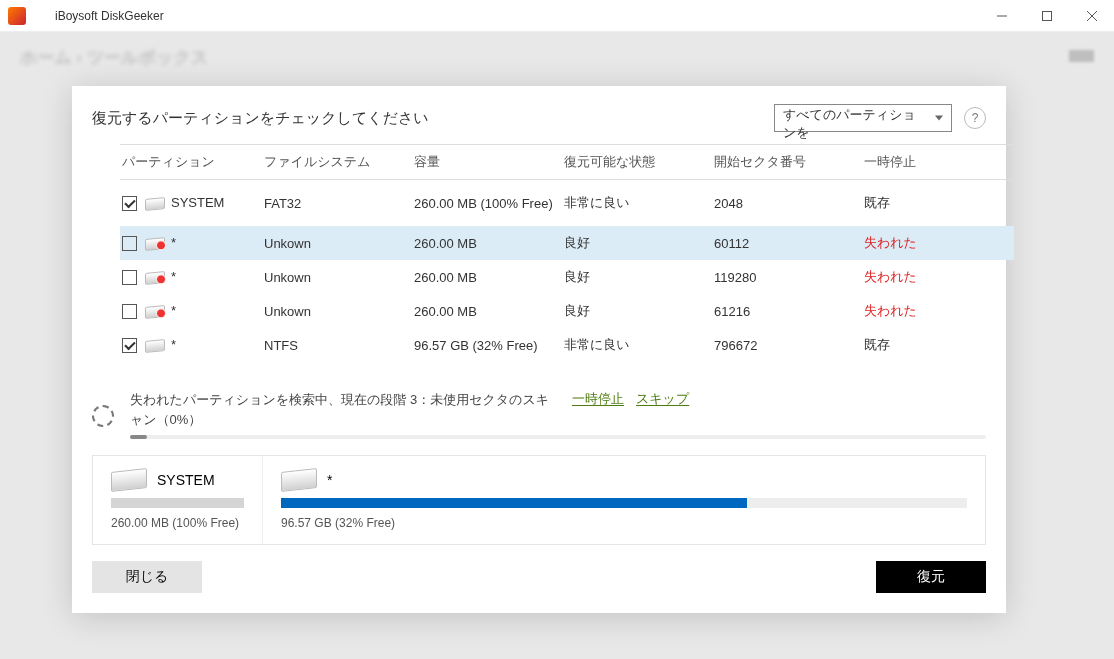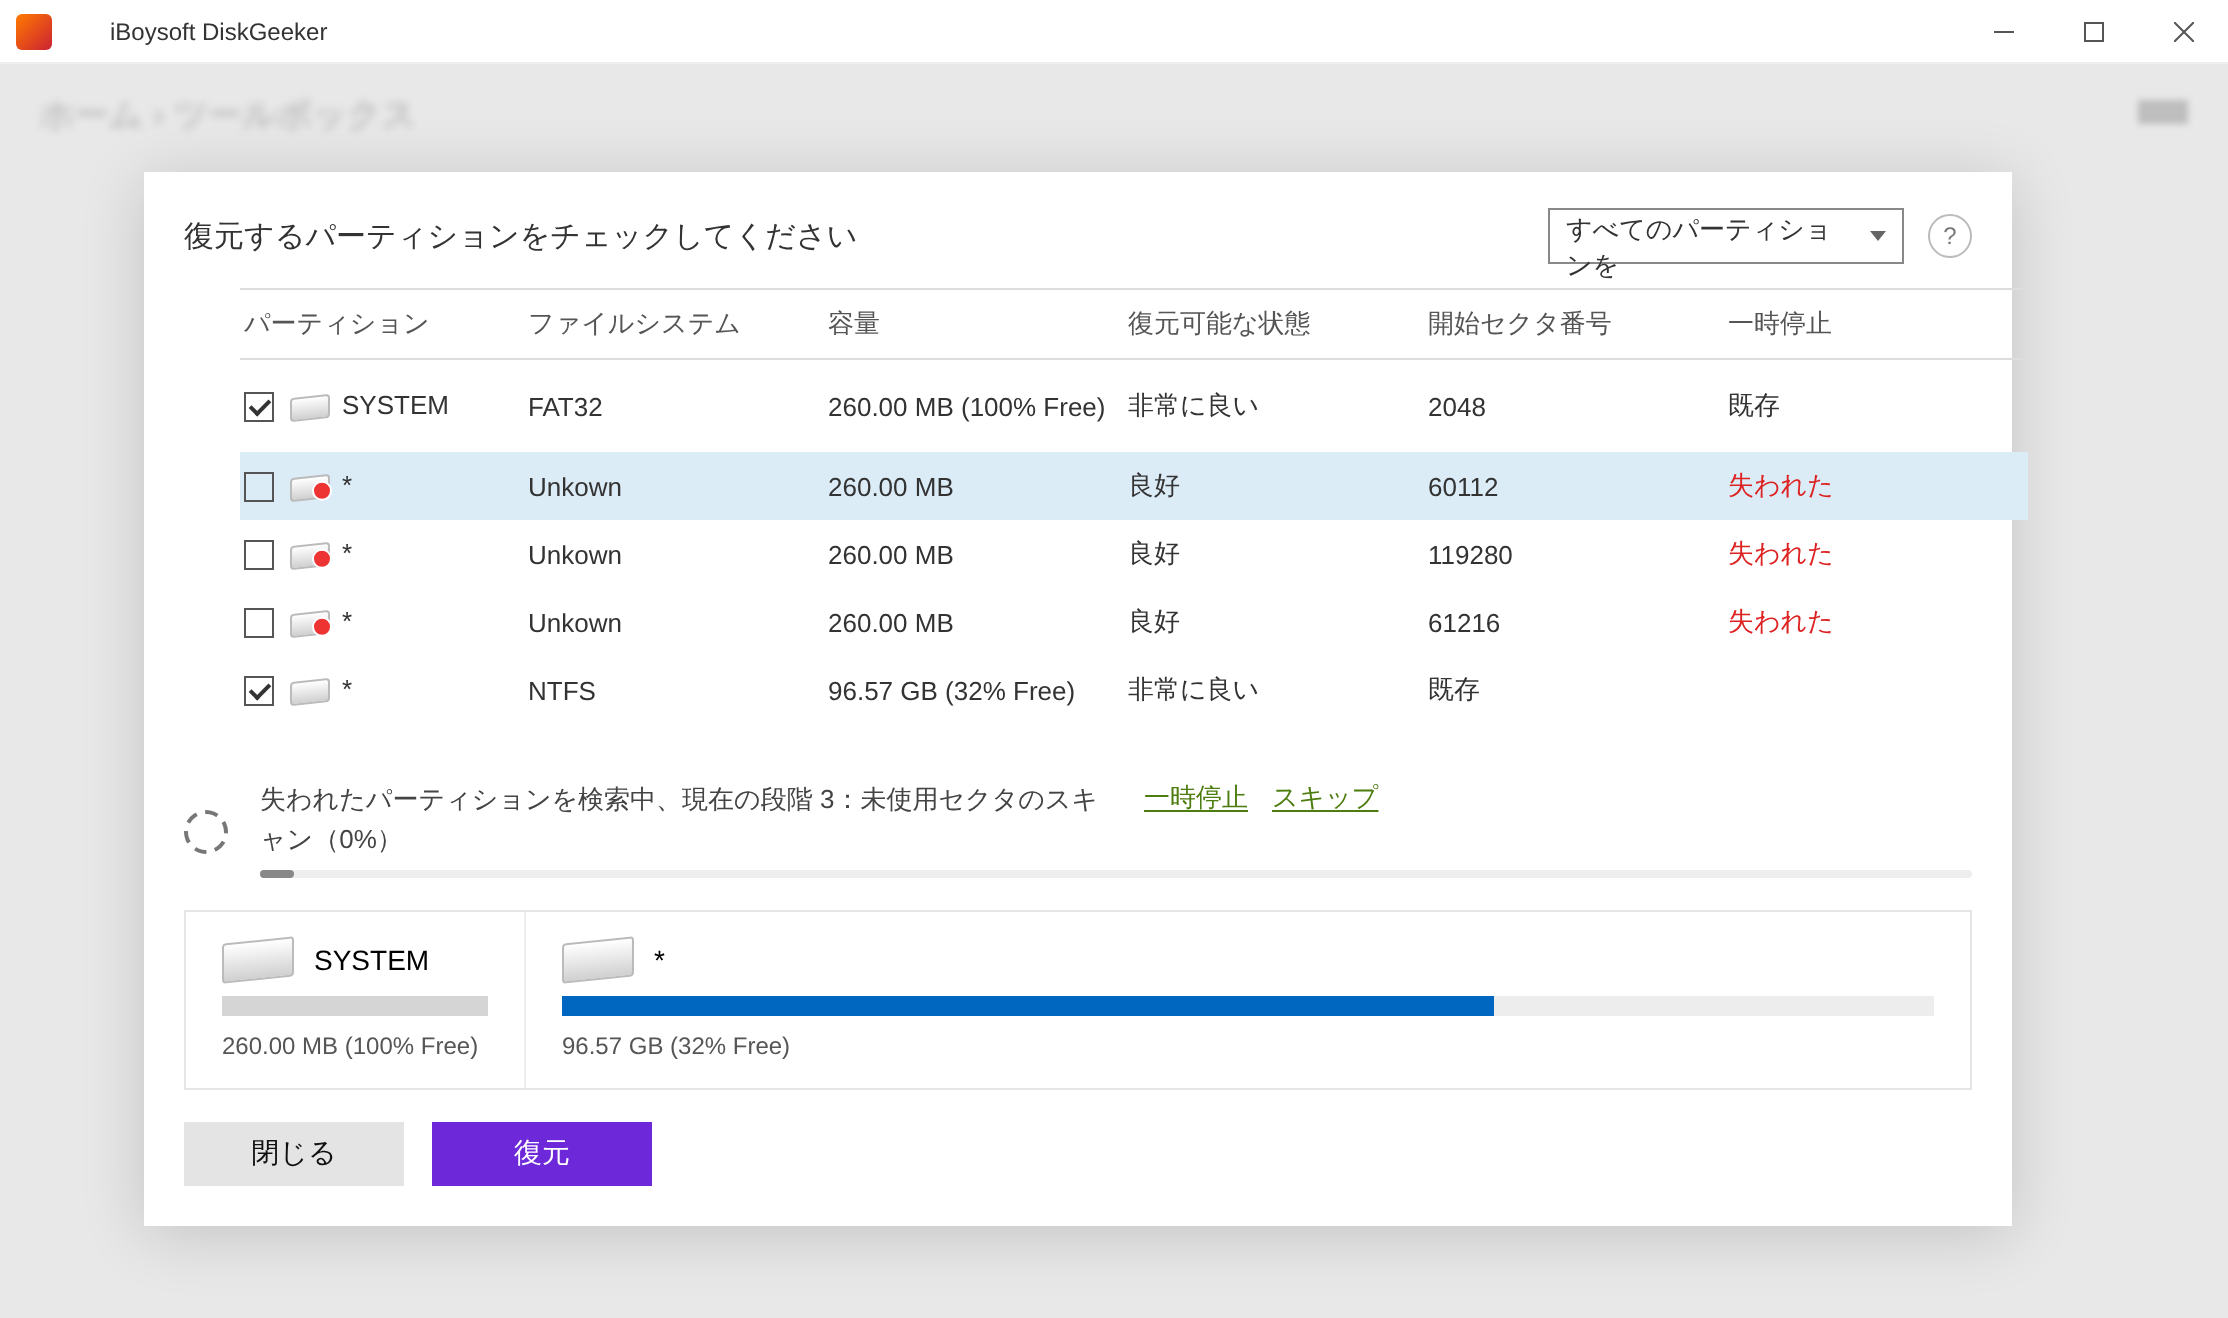--- a/index.html
+++ b/index.html
@@ -64,24 +64,24 @@
   .card { padding:14px 18px; }
   .card.sm { width:170px; border-right:1px solid #eee;}
   .card.lg { flex:1;}
   .card-title { display:flex; align-items:center; font-size:14px; margin-bottom:8px;}
   .card-title .disk-i { margin-right:10px;}
   .bar { height:10px; background:#ededed; position:relative; margin-bottom:8px;}
   .bar .fill { height:100%; background:#0067c0;}
   .bar.sm { background:#d5d5d5;}
   .card-sub { color:#555; font-size:12px;}
 
-  .btnrow { display:flex; justify-content:flex-start; gap:14px; margin-top:16px;}
+  .btnrow { display:flex; justify-content:space-between; gap:14px; margin-top:16px;}
   .btn { width:110px; height:32px; display:flex; align-items:center; justify-content:center; font-size:14px; cursor:pointer;}
   .btn-gray { background:#e4e4e4; color:#111;}
-  .btn-blue { background:#6d28d9; color:#fff;}
+  .btn-blue { background:#000000; color:#fff;}
 </style>
 </head>
 <body>
 
 <div class="titlebar">
   <div class="app-icon"></div>
   <div class="title">iBoysoft DiskGeeker</div>
   <div class="win-btns">
     <div class="win-btn">
         <svg viewBox="0 0 10 10">
@@ -154,20 +154,21 @@
             <div class="col-cap">260.00 MB</div>
             <div class="col-st">良好</div>
             <div class="col-sec">61216</div>
             <div class="col-sts status-lost">失われた</div>
           </div>
           <div class="trow">
             <div class="col-p"><span class="cb checked"></span><span class="disk-i"></span><span>*</span></div>
             <div class="col-fs">NTFS</div>
             <div class="col-cap">96.57 GB (32% Free)</div>
             <div class="col-st">非常に良い</div>
+            <div class="col-sec">796672</div>
             <div class="col-sts ">既存</div>
           </div>
         </div>
     </div>
 
     <div class="scanrow">
       <div class="spinner"></div>
       <div style="flex:1;">
         <div style="display:flex; align-items:flex-start;">
           <div class="scan-txt">失われたパーティションを検索中、現在の段階 3：未使用セクタのスキャン（0%）</div>

